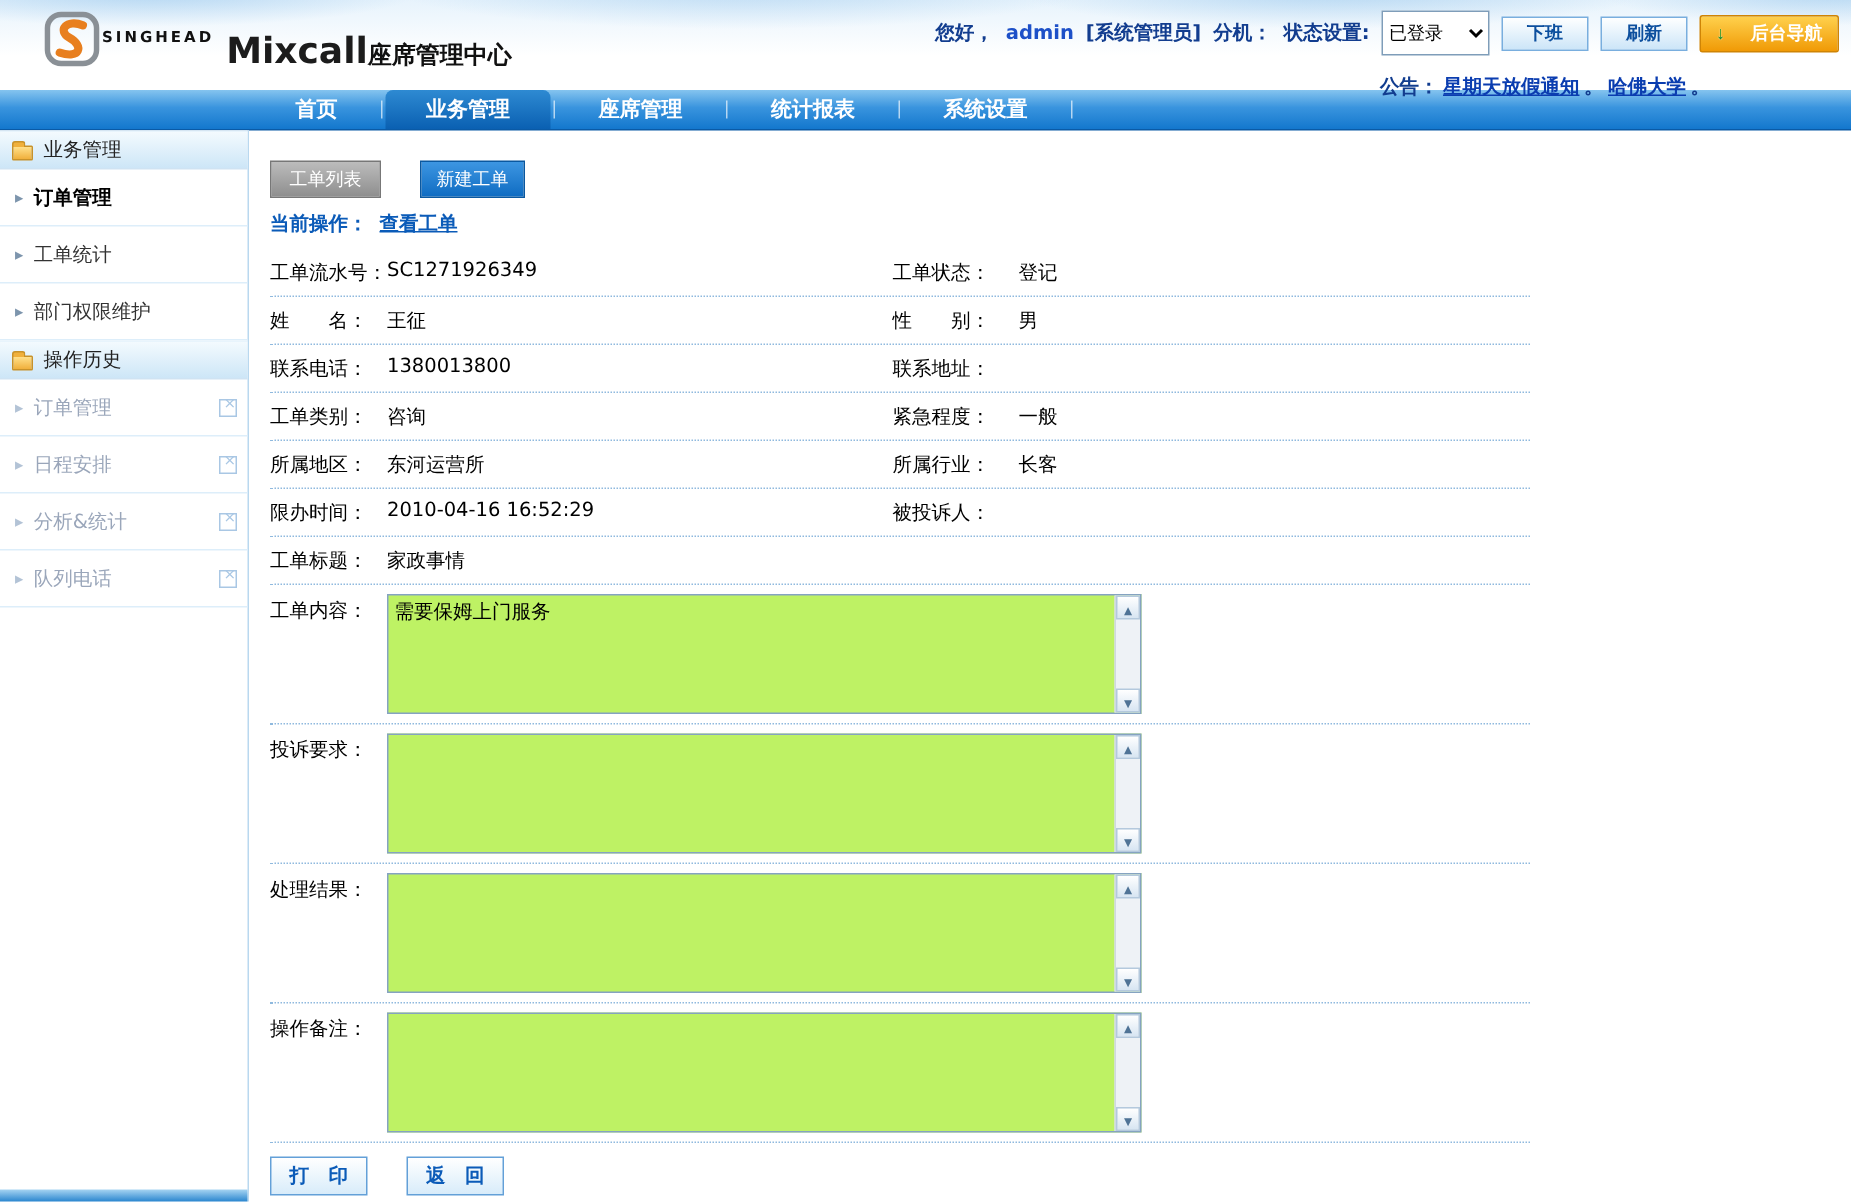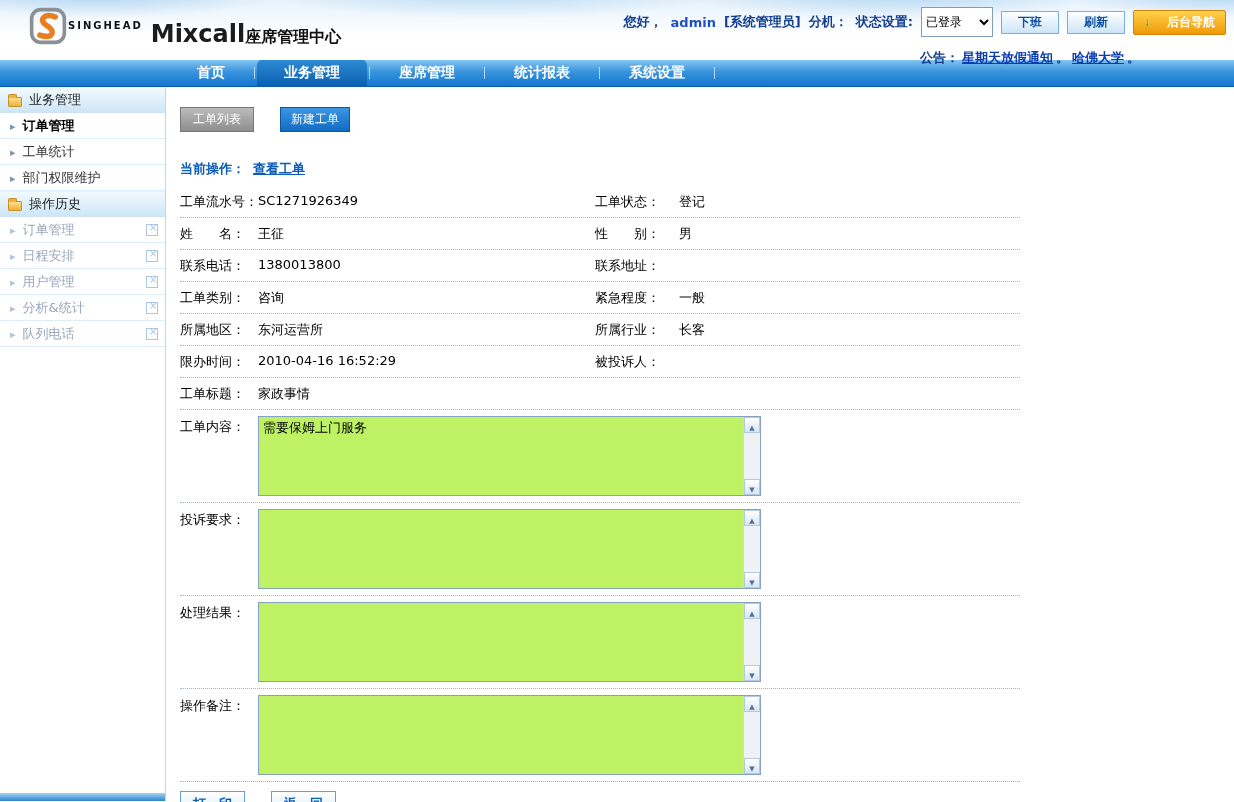--- a/index.html
+++ b/index.html
@@ -35,33 +35,33 @@
   .mainnav .tab.active{background:linear-gradient(#2e8ad2,#0a60b2);border-radius:5px 5px 0 0}
   .mainnav .sep{width:1px;background:rgba(255,255,255,.65);margin:7px 2px}
 
   
   .content{display:flex;height:714px}
   .sidebar{width:166px;border-right:1px solid #b9d8ef;position:relative;background:#fff}
   .sidebar::after{content:"";position:absolute;left:0;right:0;bottom:0;height:8px;background:linear-gradient(#a6d4f2,#2a86cf)}
   .sec-hd{height:26px;display:flex;align-items:center;gap:7px;padding-left:8px;background:linear-gradient(#f3fafe,#cde6f7);border-top:1px solid #e8f4fc;border-bottom:1px solid #cfe3f3;font-size:13px;color:#222;cursor:pointer}
   .folder{width:14px;height:10px;background:linear-gradient(#ffe08a,#f0b03c);border:1px solid #c8922a;border-radius:1px;position:relative;margin-top:3px;flex:0 0 auto}
   .folder::before{content:"";position:absolute;top:-4px;left:-1px;width:7px;height:3px;background:#f0b03c;border:1px solid #c8922a;border-bottom:none;border-radius:2px 2px 0 0}
-  .s-item{height:26px;display:flex;align-items:center;padding-left:10px;gap:7px;border-bottom:1px solid #ddeefa;font-size:13px;color:#333;cursor:pointer}
+  .s-item{height:38px;display:flex;align-items:center;padding-left:10px;gap:7px;border-bottom:1px solid #ddeefa;font-size:13px;color:#333;cursor:pointer}
   .s-item .arr::before{content:"▸";font-size:11px;color:#7d95ad}
   .s-item.selected{font-weight:bold;color:#000}
   .s-item.dim{color:#9aa6ba}
   .s-item.dim .arr::before{color:#b3c3d6}
   .panel-ico{margin-left:auto;margin-right:7px;width:12px;height:12px;border:1px solid #a9c7e4;position:relative;flex:0 0 auto}
   .panel-ico::before{content:"×";position:absolute;top:-3px;left:2px;font-size:10px;color:#a9c7e4}
 
   .main{flex:1;padding:20px 0 0 14px}
   .btnrow{display:flex;gap:26px}
   .btn-gray{padding:3px 12px;font-size:12px;color:#fff;background:linear-gradient(#bcbcbc,#8e8e8e);border:1px solid #777;cursor:pointer}
   .btn-blue{padding:3px 10px;font-size:12px;color:#fff;background:linear-gradient(#3d96e2,#0f6cc2);border:1px solid #0a58a0;cursor:pointer}
-  .crumb{margin-top:28px;font-size:13px;font-weight:bold;color:#0b5bb8}
+  .crumb{margin-top:8px;font-size:13px;font-weight:bold;color:#0b5bb8}
   .crumb .cval{text-decoration:underline;margin-left:8px;cursor:pointer}
 
   .form{width:840px;margin-top:8px;font-size:13px;color:#000}
   .frow{display:flex;align-items:center;height:32px;border-bottom:1px dotted #8fb9de}
   .fl{width:415px;display:flex}
   .fr{flex:1;display:flex}
   .flbl{width:78px;flex:0 0 auto}
   .frlbl{width:84px;flex:0 0 auto}
   .tarow{display:flex;padding:6px 0;border-bottom:1px dotted #8fb9de}
   .tarow .flbl{padding-top:2px}
@@ -162,25 +162,20 @@
       <span>订单管理</span>
       <span class="panel-ico"></span>
     </div>
     <div class="s-item dim">
       <span class="arr"></span>
       <span>日程安排</span>
       <span class="panel-ico"></span>
     </div>
     <div class="s-item dim">
       <span class="arr"></span>
-      <span>用户管理</span>
-      <span class="panel-ico"></span>
-    </div>
-    <div class="s-item dim">
-      <span class="arr"></span>
       <span>分析&amp;统计</span>
       <span class="panel-ico"></span>
     </div>
     <div class="s-item dim">
       <span class="arr"></span>
       <span>队列电话</span>
       <span class="panel-ico"></span>
     </div>
   </div>
 

